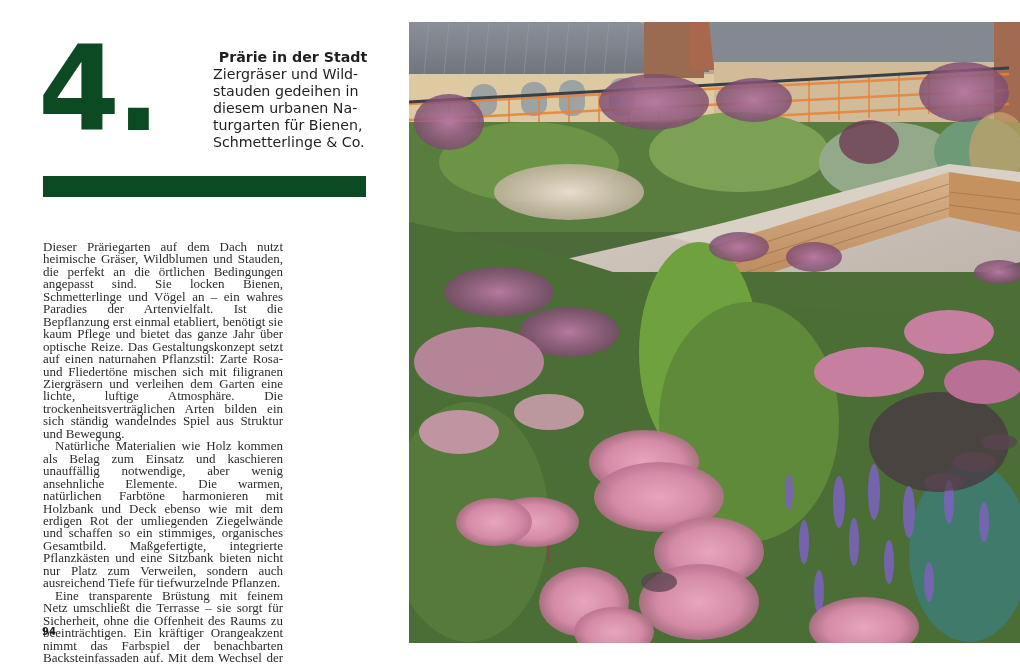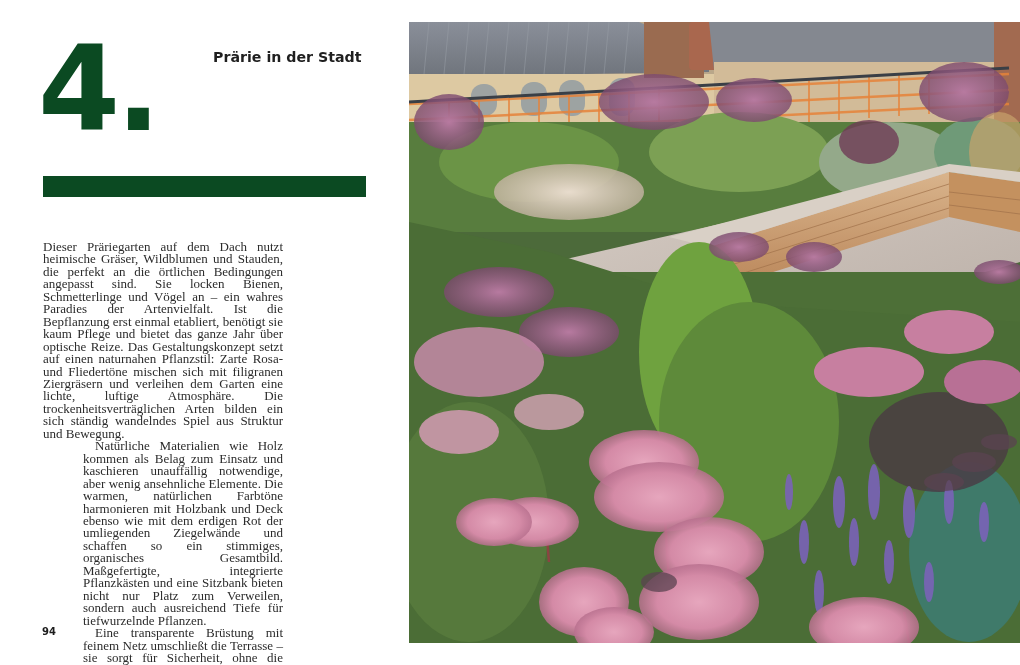--- a/index.html
+++ b/index.html
@@ -10,48 +10,53 @@
   .chapter-number {
     position: absolute; left: 38px; top: 30px;
     font-family: "DejaVu Sans", sans-serif; font-weight: bold;
     font-size: 118px; line-height: 1; letter-spacing: -4px;
     color: #0b4a22;
   }
   .heading-block {
     position: absolute; left: 213px; top: 49px; width: 160px;
     font-family: "DejaVu Sans", sans-serif; font-size: 14.2px; line-height: 17.1px; color: #1f1f1f;
   }
-  .heading-title { font-weight: bold; display: block; }
+  .heading-title { font-weight: bold; display: block; text-align: center; }
   .heading-sub { display: block; white-space: pre-line; }
   .green-bar {
     position: absolute; left: 43px; top: 176px; width: 323px; height: 21px; background: #0b4a22;
   }
   .body-text {
     position: absolute; left: 43px; top: 241px; width: 240px;
     font-size: 13px; line-height: 12.45px; text-align: justify; hyphens: manual; color: #2b2b2b;
   }
   .body-text p { margin: 0; text-indent: 0; }
-  .body-text p + p { text-indent: 12px; margin-left: 40px; }
+  .body-text p + p { text-indent: 12px; }
   .page-number {
     position: absolute; left: 42px; top: 626px;
     font-family: "DejaVu Sans", sans-serif; font-weight: bold; font-size: 10px; color: #1c1c1c;
   }
   .photo {
     position: absolute; left: 409px; top: 22px; width: 611px; height: 621px; overflow: hidden;
     background: #4c6a3a;
   }
   .photo svg { display: block; width: 100%; height: 100%; }
 </style>
 </head>
 <body>
 
 <div class="chapter-number">4.</div>
 
 <div class="heading-block">
   <span class="heading-title">Prärie in der Stadt</span>
+  <span class="heading-sub">Ziergräser und Wild-
+stauden gedeihen in
+diesem urbanen Na-
+turgarten für Bienen,
+Schmetterlinge &amp; Co.</span>
 </div>
 
 <div class="green-bar"></div>
 
 <div class="body-text">
   <p>Dieser Präriegarten auf dem Dach nutzt heimische Gräser, Wildblumen und Stauden, die perfekt an die örtlichen Bedingungen angepasst sind. Sie locken Bienen, Schmetterlinge und Vögel an – ein wahres Paradies der Artenvielfalt. Ist die Bepflanzung erst einmal etabliert, benötigt sie kaum Pflege und bietet das ganze Jahr über optische Reize. Das Gestaltungskonzept setzt auf einen naturnahen Pflanzstil: Zarte Rosa- und Fliedertöne mischen sich mit filigranen Ziergräsern und verleihen dem Garten eine lichte, luftige Atmosphäre. Die trockenheitsverträglichen Arten bilden ein sich ständig wandelndes Spiel aus Struktur und Bewegung.</p>
   <p>Natürliche Materialien wie Holz kommen als Belag zum Einsatz und kaschieren unauffällig notwendige, aber wenig ansehnliche Elemente. Die warmen, natürlichen Farbtöne harmonieren mit Holzbank und Deck ebenso wie mit dem erdigen Rot der umliegenden Ziegelwände und schaffen so ein stimmiges, organisches Gesamtbild. Maßgefertigte, integrierte Pflanzkästen und eine Sitzbank bieten nicht nur Platz zum Verweilen, sondern auch ausreichend Tiefe für tiefwurzelnde Pflanzen.</p>
   <p>Eine transparente Brüstung mit feinem Netz umschließt die Terrasse – sie sorgt für Sicherheit, ohne die Offenheit des Raums zu beeinträchtigen. Ein kräftiger Orangeakzent nimmt das Farbspiel der benachbarten Backsteinfassaden auf. Mit dem Wechsel der Jahreszeiten wandelt sich auch die Bepflanzung: In den Spätsommermonaten hüllt sich die Terrasse in ein zartes Blütenmeer aus rosa Schafgarbe, Fetthenne, Verbenen und sanft wiegenden Gräsern.</p>
 </div>
 

